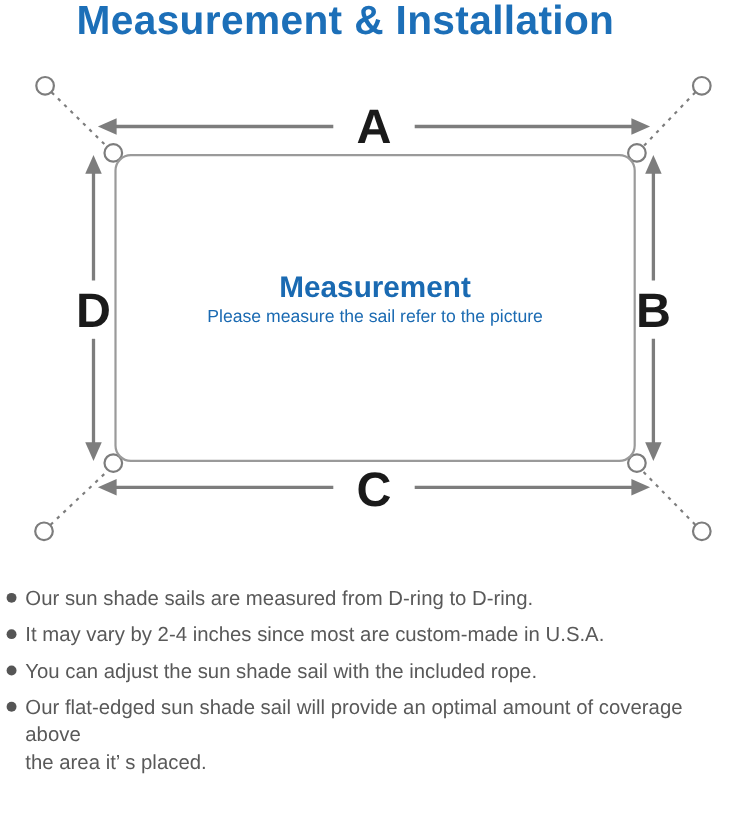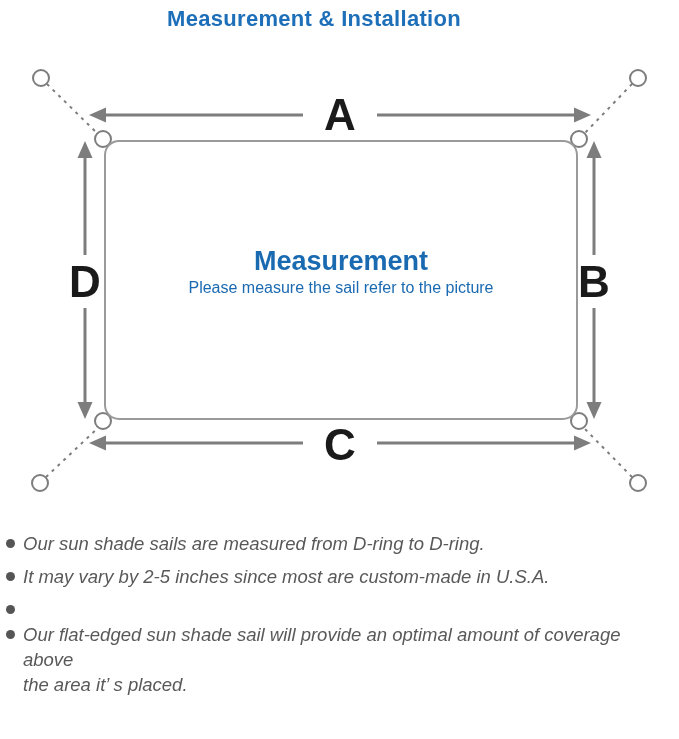--- a/index.html
+++ b/index.html
@@ -6,21 +6,21 @@
   .page{
     position:relative;
     width:679px;height:739px;
     background:#ffffff;
     overflow:hidden;
     font-family:"Liberation Sans", sans-serif;
   }
   .page-title{
     position:absolute;top:0;left:0;width:628px;
     margin:0;text-align:center;
-    font-size:22px;font-weight:bold;letter-spacing:0.3px;
+    font-size:37px;font-weight:bold;letter-spacing:0.3px;
     color:#1c6fb8;
     line-height:38px;
   }
   .diagram-svg{position:absolute;top:0;left:0;}
   .diagram-svg text{font-family:"Liberation Sans", sans-serif;}
   .dim-label{font-size:44px;font-weight:bold;fill:#1a1a1a;}
   .center-heading{font-size:27px;font-weight:bold;fill:#1a6ab2;}
   .center-sub{font-size:16px;fill:#1a6ab2;}
   .notes{
     position:absolute;top:531px;left:6px;right:8px;
@@ -31,21 +31,20 @@
   }
   .dot{
     flex:0 0 auto;
     width:9px;height:9px;border-radius:50%;
     background:#555555;
     margin:8px 8px 0 0;
   }
   .note-text{
     font-size:18.5px;line-height:25px;color:#595959;
     white-space:pre-line;
-    font-style:italic;
   }
 </style>
 </head>
 <body>
 
 <div class="page">
 
   <h1 class="page-title">Measurement &amp; Installation</h1>
 
   <svg class="diagram-svg" width="679" height="515" viewBox="0 0 679 515">
@@ -110,24 +109,25 @@
     <text class="center-sub" x="341" y="293" text-anchor="middle">Please measure the sail refer to the picture</text>
   </svg>
 
   <div class="notes">
     <div class="note">
       <span class="dot"></span>
       <span class="note-text">Our sun shade sails are measured from D-ring to D-ring.</span>
     </div>
     <div class="note">
       <span class="dot"></span>
-      <span class="note-text">It may vary by 2-5 inches since most are custom-made in U.S.A.</span>
+      <span class="note-text">It may vary by 2-4 inches since most are custom-made in U.S.A.</span>
     </div>
     <div class="note">
       <span class="dot"></span>
+      <span class="note-text">You can adjust the sun shade sail with the included rope.</span>
     </div>
     <div class="note">
       <span class="dot"></span>
       <span class="note-text">Our flat-edged sun shade sail will provide an optimal amount of coverage above
 the area it’ s placed.</span>
     </div>
   </div>
 
 </div>
 

